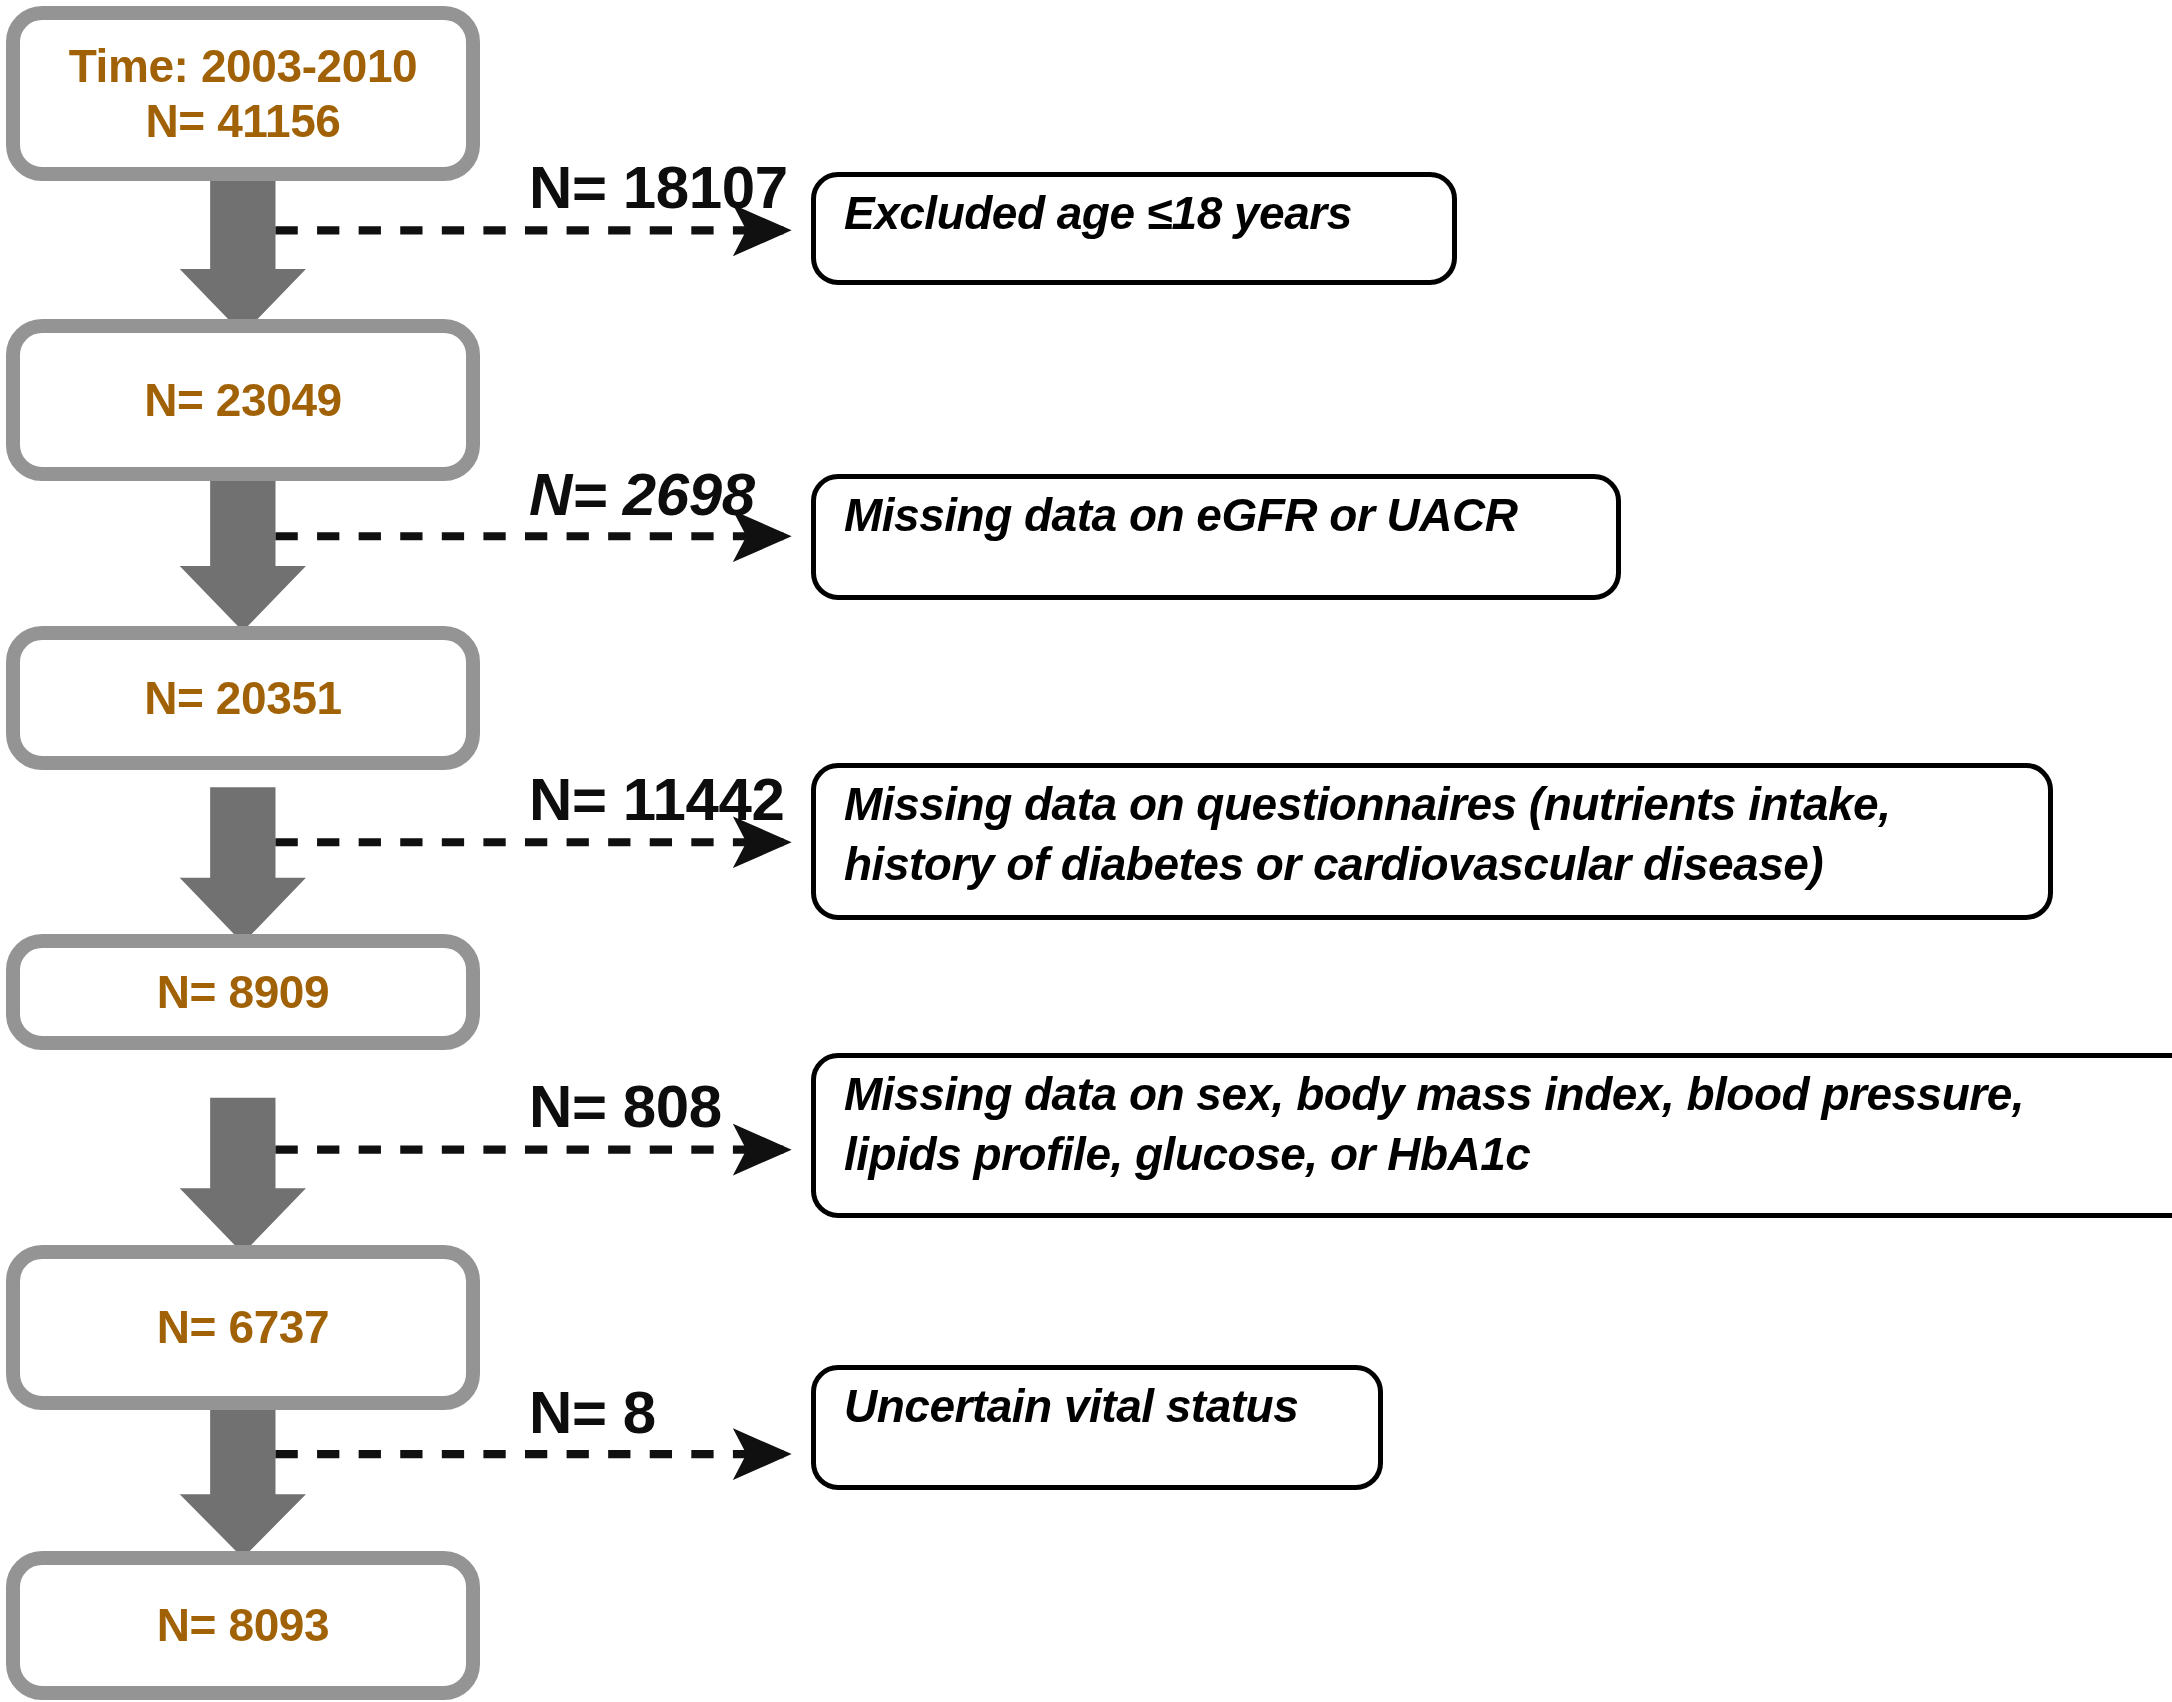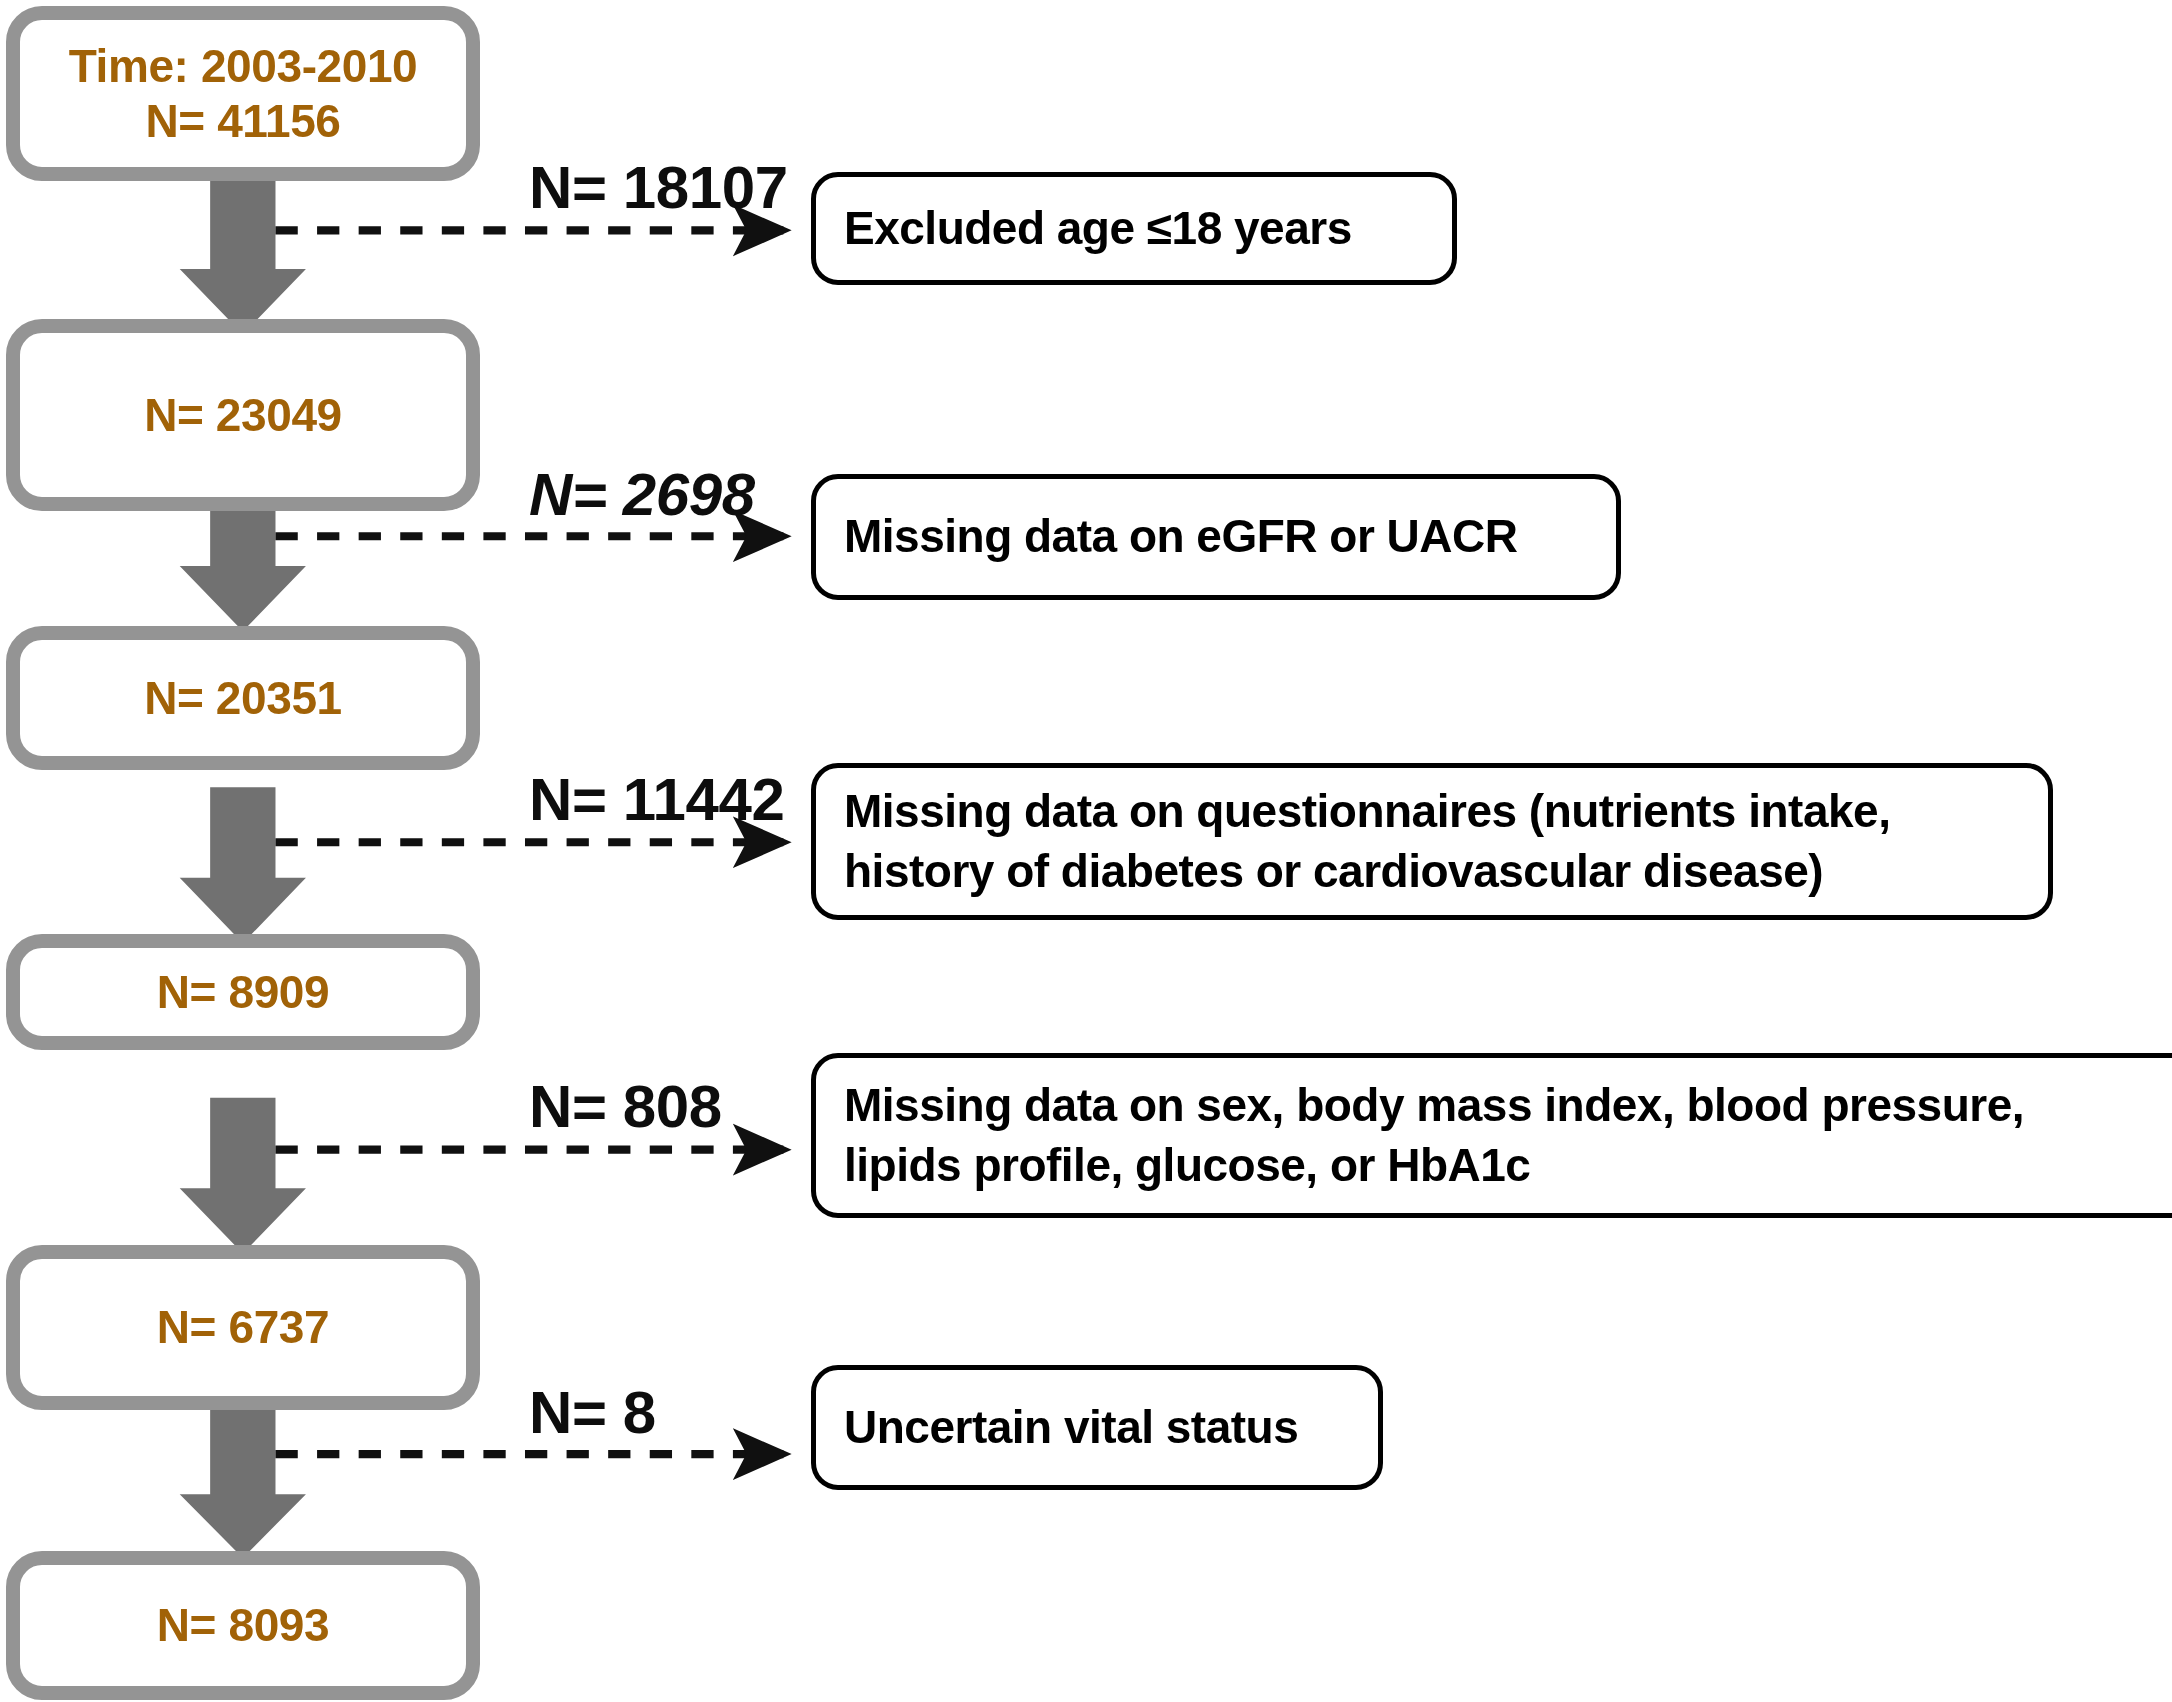--- a/index.html
+++ b/index.html
@@ -50,22 +50,22 @@
 
   
   .excl-box {
     position: absolute;
     box-sizing: border-box;
     background: #ffffff;
     border: 5.2px solid #000000;
     border-radius: 27px;
     display: flex;
     flex-direction: column;
-    justify-content: center;
     padding: 7.4px 25px 7.4px 28px;
+    font-style: italic;
   }
   .excl-box .excl-line {
     color: #000000;
     font-size: 46px;
     font-weight: 700;
     line-height: 1.30;
     letter-spacing: -0.5px;
     white-space: nowrap;
   }
 
@@ -126,21 +126,21 @@
     <g>
       <line x1="371" y1="1958" x2="1055" y2="1958" stroke="#101010" stroke-width="11" stroke-dasharray="30 26" marker-end="url(#dash-arrow)"></line>
     </g>
   </svg>
 
   <div class="main-box" style="left:6px; top:6px; width:474px; height:175px;">
     <div class="box-line">Time: 2003-2010</div>
     <div class="box-line">N= 41156</div>
   </div>
 
-  <div class="main-box" style="left:6px; top:319px; width:474px; height:192px;">
+  <div class="main-box" style="left:6px; top:319px; width:474px; height:162px;">
     <div class="box-line">N= 23049</div>
   </div>
 
   <div class="main-box" style="left:6px; top:626px; width:474px; height:144px;">
     <div class="box-line">N= 20351</div>
   </div>
 
   <div class="main-box" style="left:6px; top:934px; width:474px; height:116px;">
     <div class="box-line">N= 8909</div>
   </div>

